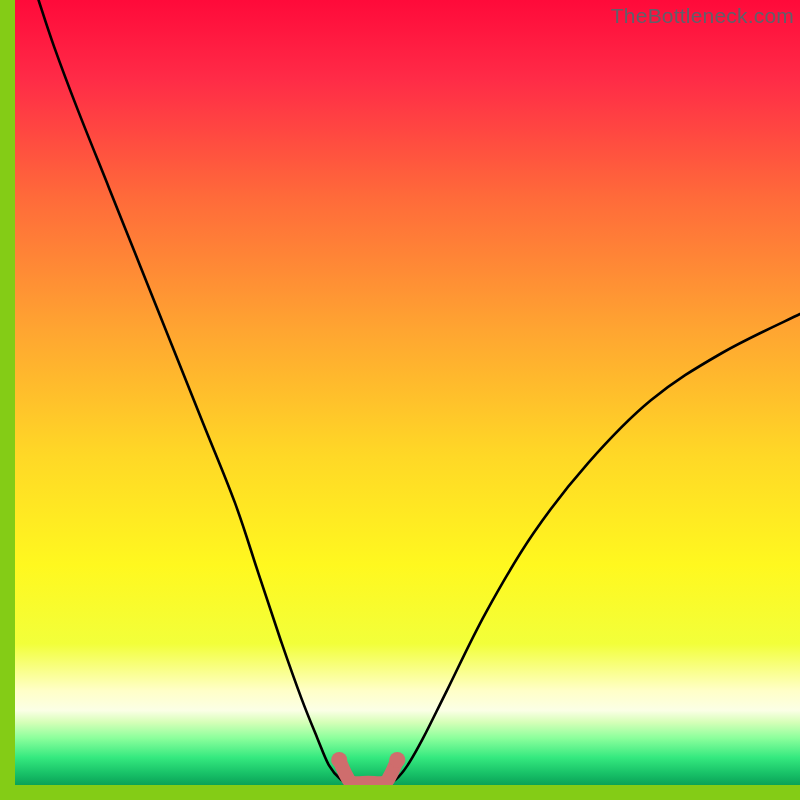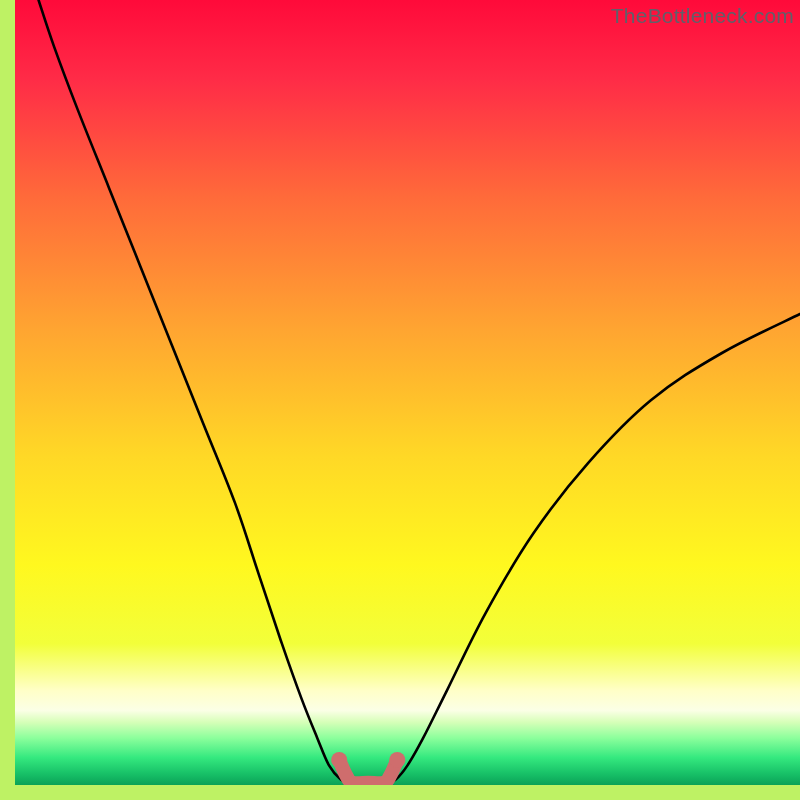--- a/index.html
+++ b/index.html
@@ -1,21 +1,21 @@
 <!DOCTYPE html>
 <html><head>
 <meta charset="utf-8">
 <style>
   * { margin: 0; padding: 0; box-sizing: border-box; }
   html, body { width: 800px; height: 800px; overflow: hidden; background: #000; }
   .chart-container {
     position: relative;
     width: 800px;
     height: 800px;
-    background: #bef264;
+    background: #84cc16;
   }
   .plot-area {
     position: absolute;
     left: 15px;
     top: 0;
     width: 785px;
     height: 785px;
   }
   .gradient-bg {
     position: absolute;

